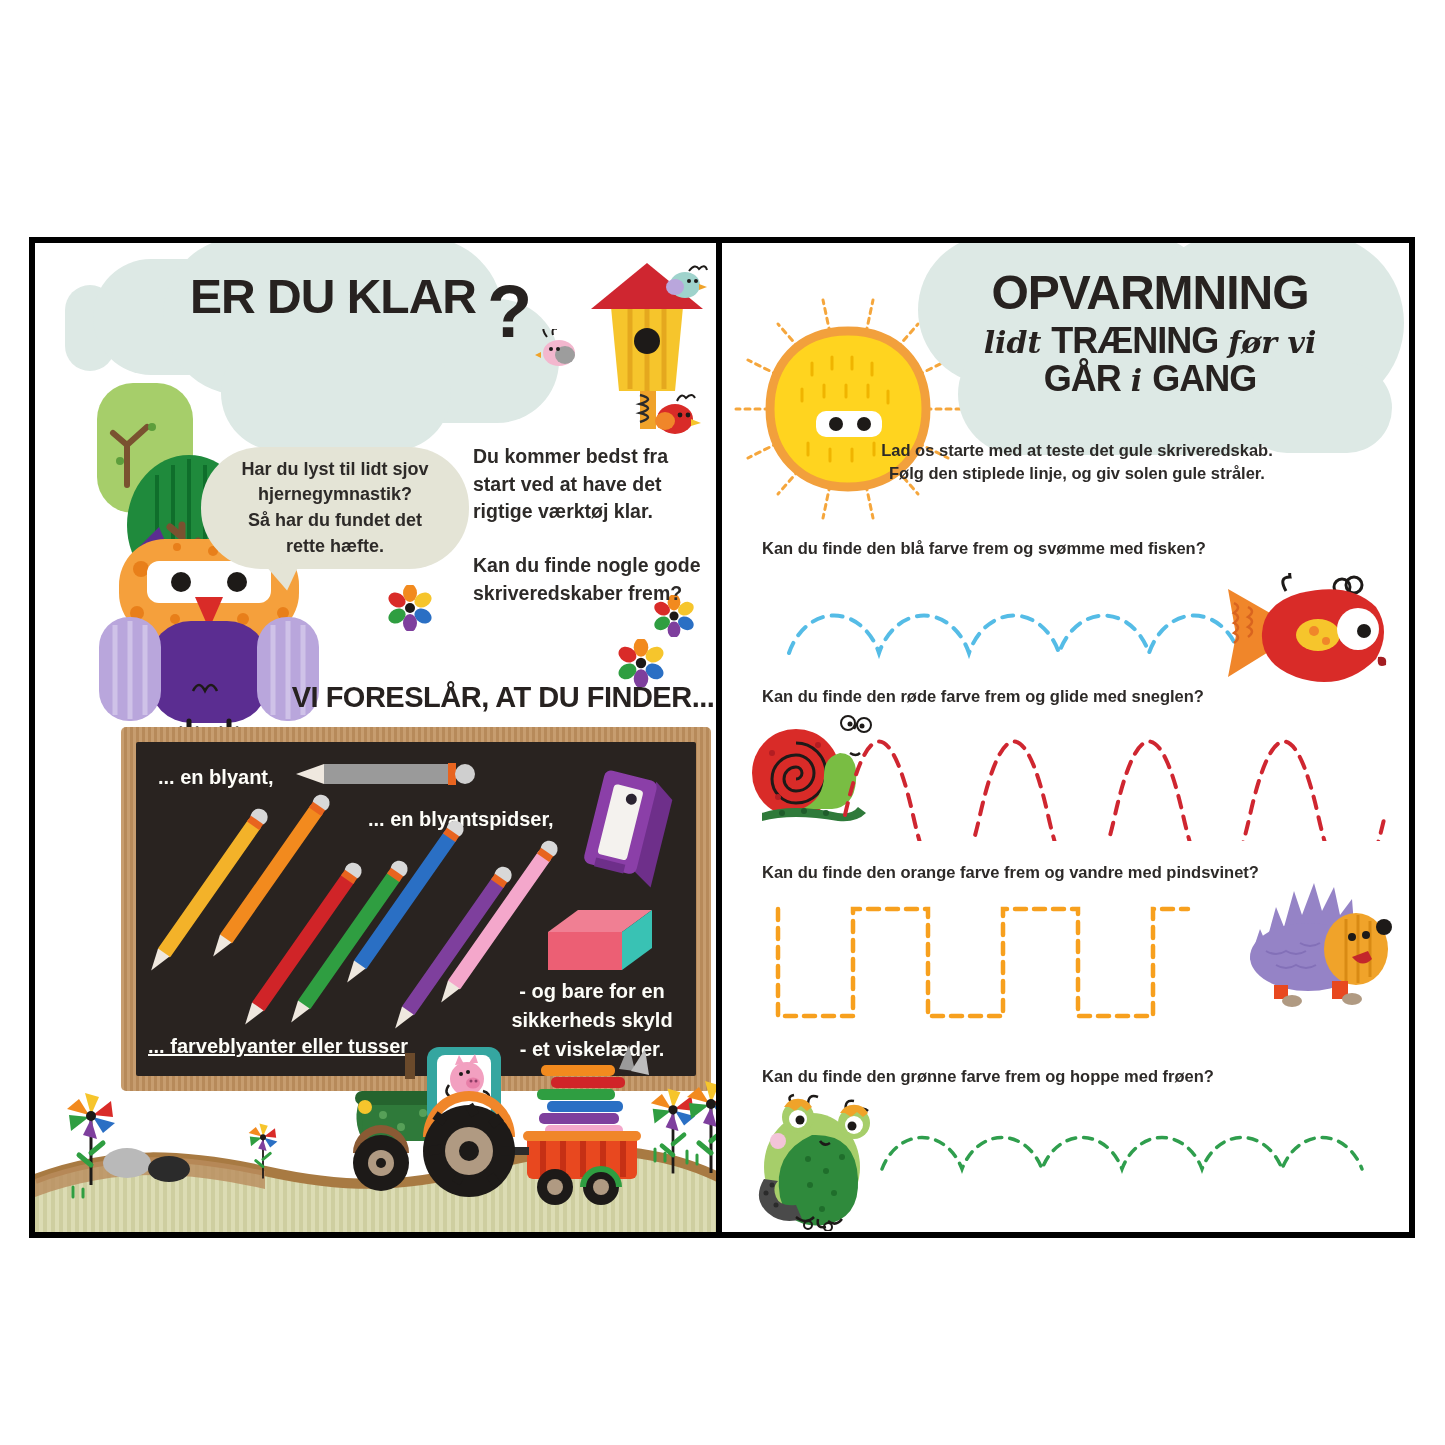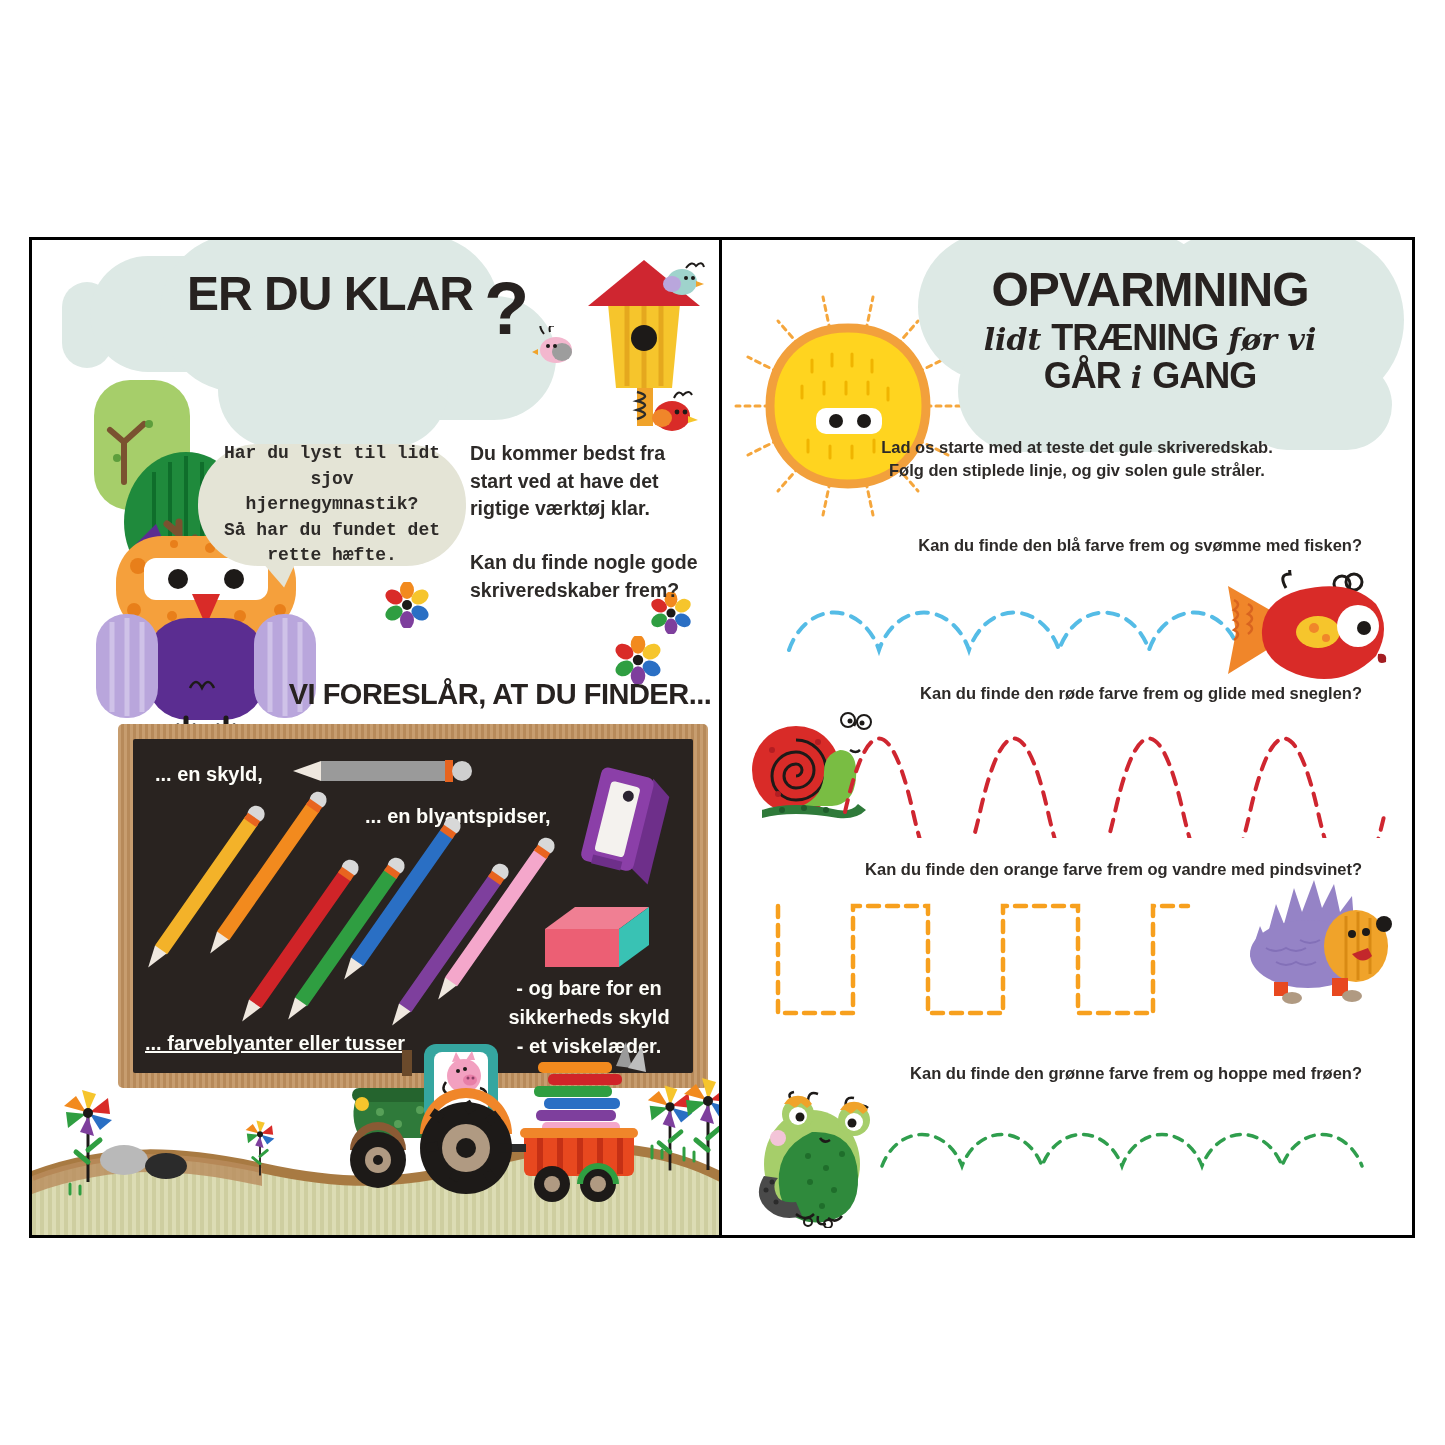--- a/index.html
+++ b/index.html
@@ -1,34 +1,34 @@
 <!DOCTYPE html>
 <html><head>
 <meta charset="utf-8">
 <style>
   html,body{margin:0;padding:0;background:#ffffff;}
   .canvas{position:relative;width:1445px;height:1445px;background:#fff;overflow:hidden;
           font-family:"Liberation Sans",sans-serif;color:#2b2b2b;}
   .spread{position:absolute;left:29px;top:237px;width:1388px;height:1003px;display:flex;}
-  .page{position:relative;width:693px;height:1001px;background:#fff;border:3px solid #000000;box-sizing:border-box;overflow:hidden;}
+  .page{position:relative;width:693px;height:1001px;background:#fff;border:6px solid #000000;box-sizing:border-box;overflow:hidden;}
   .page.rightp{border-left:none;}
   .blob{position:absolute;background:#dde9e5;}
   
   .big-title{font-weight:900;letter-spacing:-1px;color:#272220;}
   .script{font-family:"DejaVu Serif",serif;font-style:italic;font-weight:600;color:#272220;}
   .comic{font-weight:700;color:#2d2a28;line-height:1.42;}
   .ml{white-space:pre-line;}
   
   .title-group{position:absolute;left:118px;top:26px;width:360px;text-align:center;z-index:3;}
   .title-line1{font-size:48px;}
   .title-line2{margin-top:2px;font-size:38px;}
   .title-line2 .script{font-size:33px;}
   .qmark{position:absolute;left:452px;top:26px;font-size:74px;font-weight:900;color:#272220;z-index:3;}
   .speech{position:absolute;left:166px;top:204px;width:268px;height:122px;background:#e4e4d6;border-radius:60px;z-index:2;
-          display:flex;align-items:center;justify-content:center;text-align:center;font-size:18px;font-family:Liberation Mono, monospace;}
+          display:flex;align-items:center;justify-content:center;text-align:center;font-size:18px;}
   .speech:after{content:"";position:absolute;left:58px;bottom:-20px;width:0;height:0;
           border-left:30px solid transparent;border-right:8px solid transparent;border-top:26px solid #e4e4d6;transform:rotate(8deg);}
   .paras{position:absolute;left:438px;top:200px;width:258px;font-size:19.5px;z-index:2;}
   .paras .p2{margin-top:26px;}
   .suggest{position:absolute;left:238px;top:438px;width:460px;text-align:center;font-size:29px;font-weight:900;letter-spacing:-0.5px;color:#272220;}
   .board{position:absolute;left:86px;top:484px;width:590px;height:364px;border-radius:5px;
          background:repeating-linear-gradient(90deg,#c79d6f 0 3px,#b78a5a 3px 6px);box-shadow:0 1px 0 #a8severity;}
   .board-in{position:absolute;left:15px;top:15px;right:15px;bottom:15px;background:#292320;border-radius:2px;}
   .board-label{position:absolute;color:#fdfdf8;font-weight:700;font-size:20px;}
   .cpencil{position:absolute;width:15px;height:160px;border-radius:2px;transform:rotate(35deg);}
@@ -36,21 +36,21 @@
   .cpencil:after{content:"";position:absolute;top:-3px;left:0;width:15px;height:7px;background:#e8641f;}
   .cpencil .tip{position:absolute;bottom:-21px;left:0;width:0;height:0;
       border-left:7.5px solid transparent;border-right:7.5px solid transparent;border-top:22px solid #efe8df;}
   
   .r-title-group{position:absolute;left:188px;top:22px;width:480px;text-align:center;z-index:3;}
   .r-title{font-size:48px;}
   .r-sub1{margin-top:0px;font-size:36px;}
   .r-sub1 .script,.r-sub2 .script{font-size:30px;}
   .r-sub2{margin-top:-4px;font-size:36px;}
   .intro{position:absolute;left:120px;top:196px;width:470px;text-align:center;font-size:16.5px;z-index:3;}
-  .prompt{position:absolute;left:40px;width:600px;text-align:right;font-size:16.5px;font-weight:700;color:#2d2a28;}
+  .prompt{position:absolute;left:40px;width:600px;text-align:left;font-size:16.5px;font-weight:700;color:#2d2a28;}
   .artbox{position:absolute;}
   svg{display:block;}
 </style>
 </head>
 <body>
 
 <div class="canvas">
 <div class="spread">
 
   <div class="page">
@@ -201,21 +201,21 @@
     <div class="artbox" style="left:582px;top:396px;">
           <svg width="48" height="48" viewBox="0 0 46 46">
             <use href="#sym-flower"></use>
           </svg>
         </div>
 
     <div class="suggest">VI FORESLÅR, AT DU FINDER...</div>
 
     <div class="board">
       <div class="board-in">
-        <span class="board-label" style="left:22px;top:24px;">... en skyld,</span>
+        <span class="board-label" style="left:22px;top:24px;">... en blyant,</span>
         <div class="artbox" style="left:158px;top:18px;">
           <svg width="186" height="28" viewBox="0 0 186 28">
             <polygon points="2,14 30,4 30,24" fill="#efe8df"></polygon>
             <rect x="30" y="4" width="124" height="20" fill="#9a9a9a"></rect>
             <rect x="154" y="3" width="8" height="22" fill="#e8641f"></rect>
             <circle cx="171" cy="14" r="10" fill="#cfcfcf"></circle>
           </svg>
         </div>
         <span class="board-label" style="left:232px;top:66px;">... en blyantspidser,</span>
 

